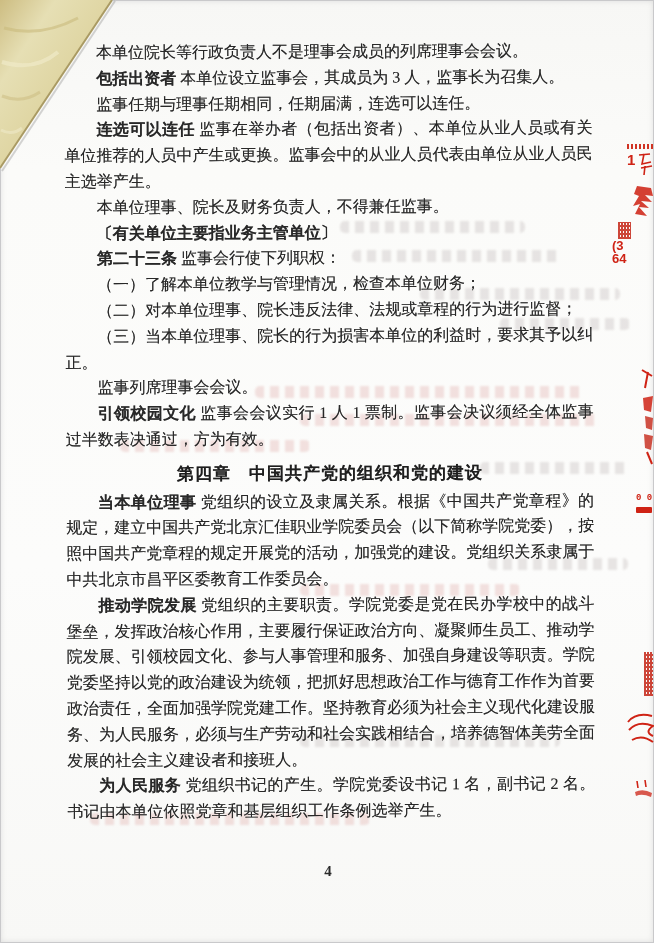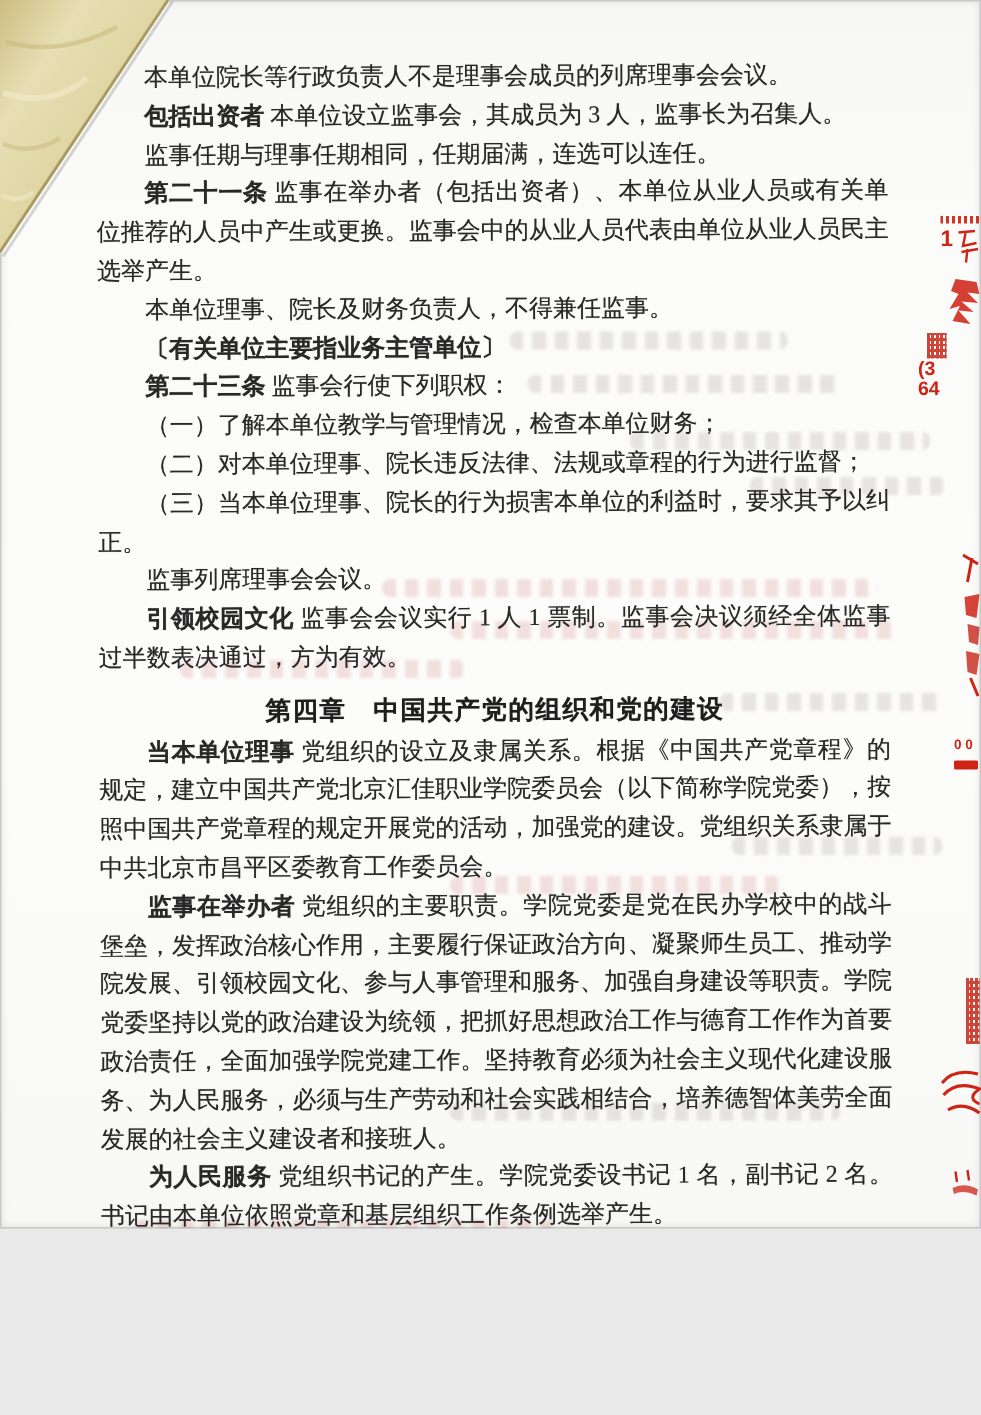--- a/index.html
+++ b/index.html
@@ -3,21 +3,21 @@
 <meta charset="utf-8">
 <style>
   html,body{margin:0;padding:0;}
   body{
     width:654px;height:943px;overflow:hidden;
     background:#e9e9e9;
     font-family:"Liberation Serif","DejaVu Serif",serif;
   }
   
   .scan{
-    position:relative;width:654px;height:819px;overflow:hidden;
+    position:relative;width:654px;height:943px;overflow:hidden;
     background:linear-gradient(180deg,#f7f7f5 0%,#fbfbf9 18%,#fcfcfb 60%,#f8f8f6 100%);
     box-shadow:inset 0 0 0 1px #c9c9cb, inset 0 0 6px rgba(120,120,125,.25);
   }
   
   .corner-fold{position:absolute;left:0;top:0;width:122px;height:178px;pointer-events:none;}
   
   .doc{
     position:absolute;left:64px;top:40px;width:528px;
     font-size:16px;line-height:25.8px;color:#282828;
     text-align:justify;
@@ -37,21 +37,21 @@
   
   .edge{position:absolute;color:#cf2315;pointer-events:none;}
   .hatch-bar{width:27px;height:5px;background:repeating-linear-gradient(90deg,#d03424 0 2px,rgba(208,52,36,0) 2px 4px);}
   .red-digit{font-size:15px;font-weight:700;font-family:"Liberation Sans",sans-serif;line-height:1;}
   .glyph-noise{
     background:repeating-linear-gradient(0deg,#c52718 0 2px,rgba(197,39,24,0) 2px 4px),
                repeating-linear-gradient(90deg,#c52718 0 2px,rgba(197,39,24,0) 2px 3px);
     opacity:.85;
   }
   .red-code{font-family:"Liberation Sans",sans-serif;font-weight:700;font-size:13px;line-height:13px;letter-spacing:0;}
-  .red-dots{font-family:Liberation Sans, sans-serif;font-weight:700;font-size:9px;line-height:9px;}
+  .red-dots{font-family:Liberation Mono, monospace;font-weight:700;font-size:9px;line-height:9px;}
   .red-bar{width:16px;height:6px;background:#cf2315;border-radius:1px;}
   
   .smudge{
     position:absolute;height:12px;border-radius:5px;filter:blur(1.1px);pointer-events:none;
     background:repeating-linear-gradient(90deg,rgba(150,135,135,.20) 0 9px,rgba(150,135,135,0) 9px 15px);
   }
   .smudge.pink{background:repeating-linear-gradient(90deg,rgba(205,115,110,.20) 0 9px,rgba(205,115,110,0) 9px 15px);}
 </style>
 </head>
 <body>
@@ -89,32 +89,32 @@
   <div class="smudge" style="left:480px;top:462px;width:150px"></div>
   <div class="smudge" style="left:488px;top:558px;width:140px"></div>
   <div class="smudge pink" style="left:300px;top:584px;width:220px"></div>
   <div class="smudge" style="left:300px;top:735px;width:260px"></div>
   <div class="smudge pink" style="left:90px;top:813px;width:280px"></div>
 
   <div class="doc">
       <p class="para">本单位院长等行政负责人不是理事会成员的列席理事会会议。</p>
       <p class="para"><b>包括出资者</b>  本单位设立监事会，其成员为 3 人，监事长为召集人。</p>
       <p class="para">监事任期与理事任期相同，任期届满，连选可以连任。</p>
-      <p class="para"><b>第二十一条</b>  监事在举办者（包括出资者）、本单位从业人员或有关单位推荐的人员中产生或更换。监事会中的从业人员代表由单位从业人员民主选举产生。</p>
+      <p class="para"><b>连选可以连任</b>  监事在举办者（包括出资者）、本单位从业人员或有关单位推荐的人员中产生或更换。监事会中的从业人员代表由单位从业人员民主选举产生。</p>
       <p class="para">本单位理事、院长及财务负责人，不得兼任监事。</p>
       <p class="para"><b>〔有关单位主要指业务主管单位〕</b></p>
       <p class="para"><b>第二十三条</b>  监事会行使下列职权：</p>
       <p class="para">（一）了解本单位教学与管理情况，检查本单位财务；</p>
       <p class="para">（二）对本单位理事、院长违反法律、法规或章程的行为进行监督；</p>
       <p class="para">（三）当本单位理事、院长的行为损害本单位的利益时，要求其予以纠正。</p>
       <p class="para">监事列席理事会会议。</p>
       <p class="para"><b>引领校园文化</b>  监事会会议实行 1 人 1 票制。监事会决议须经全体监事过半数表决通过，方为有效。</p>
       <h2 class="chapter-heading">第四章　中国共产党的组织和党的建设</h2>
       <p class="para"><b>当本单位理事</b>  党组织的设立及隶属关系。根据《中国共产党章程》的规定，建立中国共产党北京汇佳职业学院委员会（以下简称学院党委），按照中国共产党章程的规定开展党的活动，加强党的建设。党组织关系隶属于中共北京市昌平区委教育工作委员会。</p>
-      <p class="para"><b>监事在举办者</b>  党组织的主要职责。学院党委是党在民办学校中的战斗堡垒，发挥政治核心作用，主要履行保证政治方向、凝聚师生员工、推动学院发展、引领校园文化、参与人事管理和服务、加强自身建设等职责。学院党委坚持以党的政治建设为统领，把抓好思想政治工作与德育工作作为首要政治责任，全面加强学院党建工作。坚持教育必须为社会主义现代化建设服务、为人民服务，必须与生产劳动和社会实践相结合，培养德智体美劳全面发展的社会主义建设者和接班人。</p>
+      <p class="para"><b>推动学院发展</b>  党组织的主要职责。学院党委是党在民办学校中的战斗堡垒，发挥政治核心作用，主要履行保证政治方向、凝聚师生员工、推动学院发展、引领校园文化、参与人事管理和服务、加强自身建设等职责。学院党委坚持以党的政治建设为统领，把抓好思想政治工作与德育工作作为首要政治责任，全面加强学院党建工作。坚持教育必须为社会主义现代化建设服务、为人民服务，必须与生产劳动和社会实践相结合，培养德智体美劳全面发展的社会主义建设者和接班人。</p>
       <p class="para"><b>为人民服务</b>  党组织书记的产生。学院党委设书记 1 名，副书记 2 名。书记由本单位依照党章和基层组织工作条例选举产生。</p>
     </div>
 
   <div class="page-number">4</div>
 
   <div class="edge" style="left:627px;top:144px">
     <div class="hatch-bar"></div>
     <div style="display:flex;gap:2px;margin-top:3px;align-items:flex-start">
       <span class="red-digit">1</span>
       <svg width="16" height="24" viewBox="0 0 16 24">

